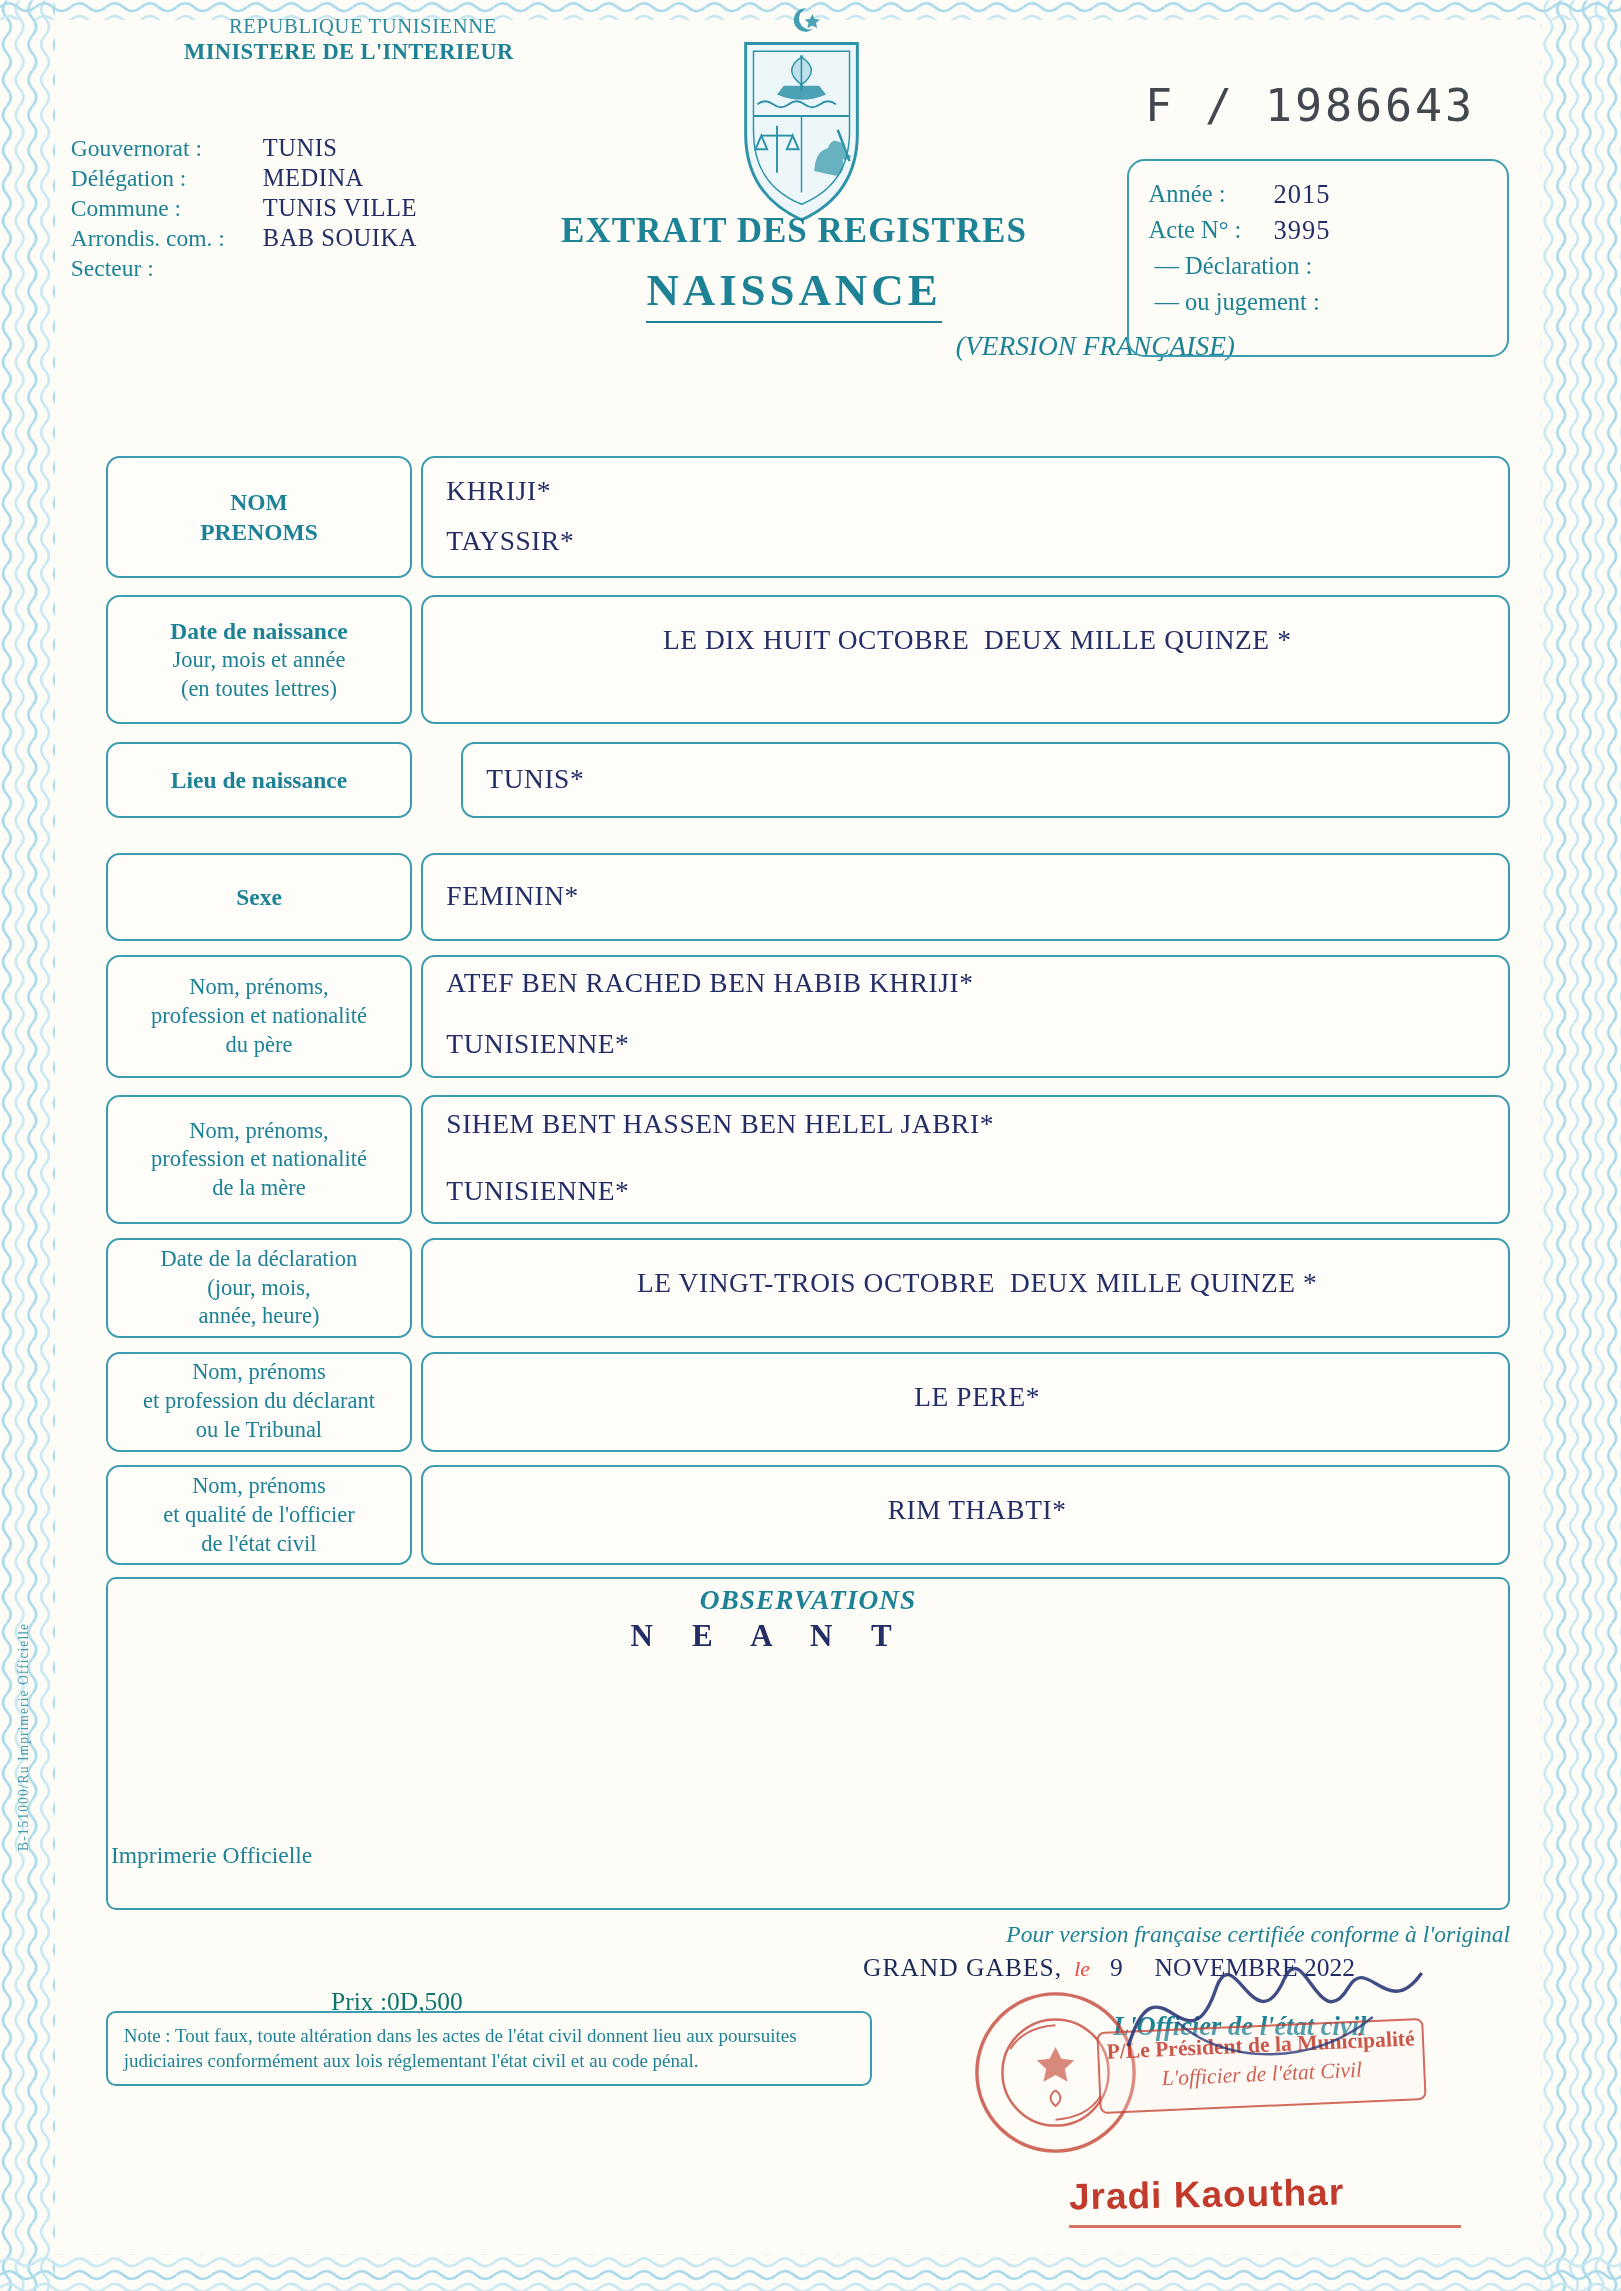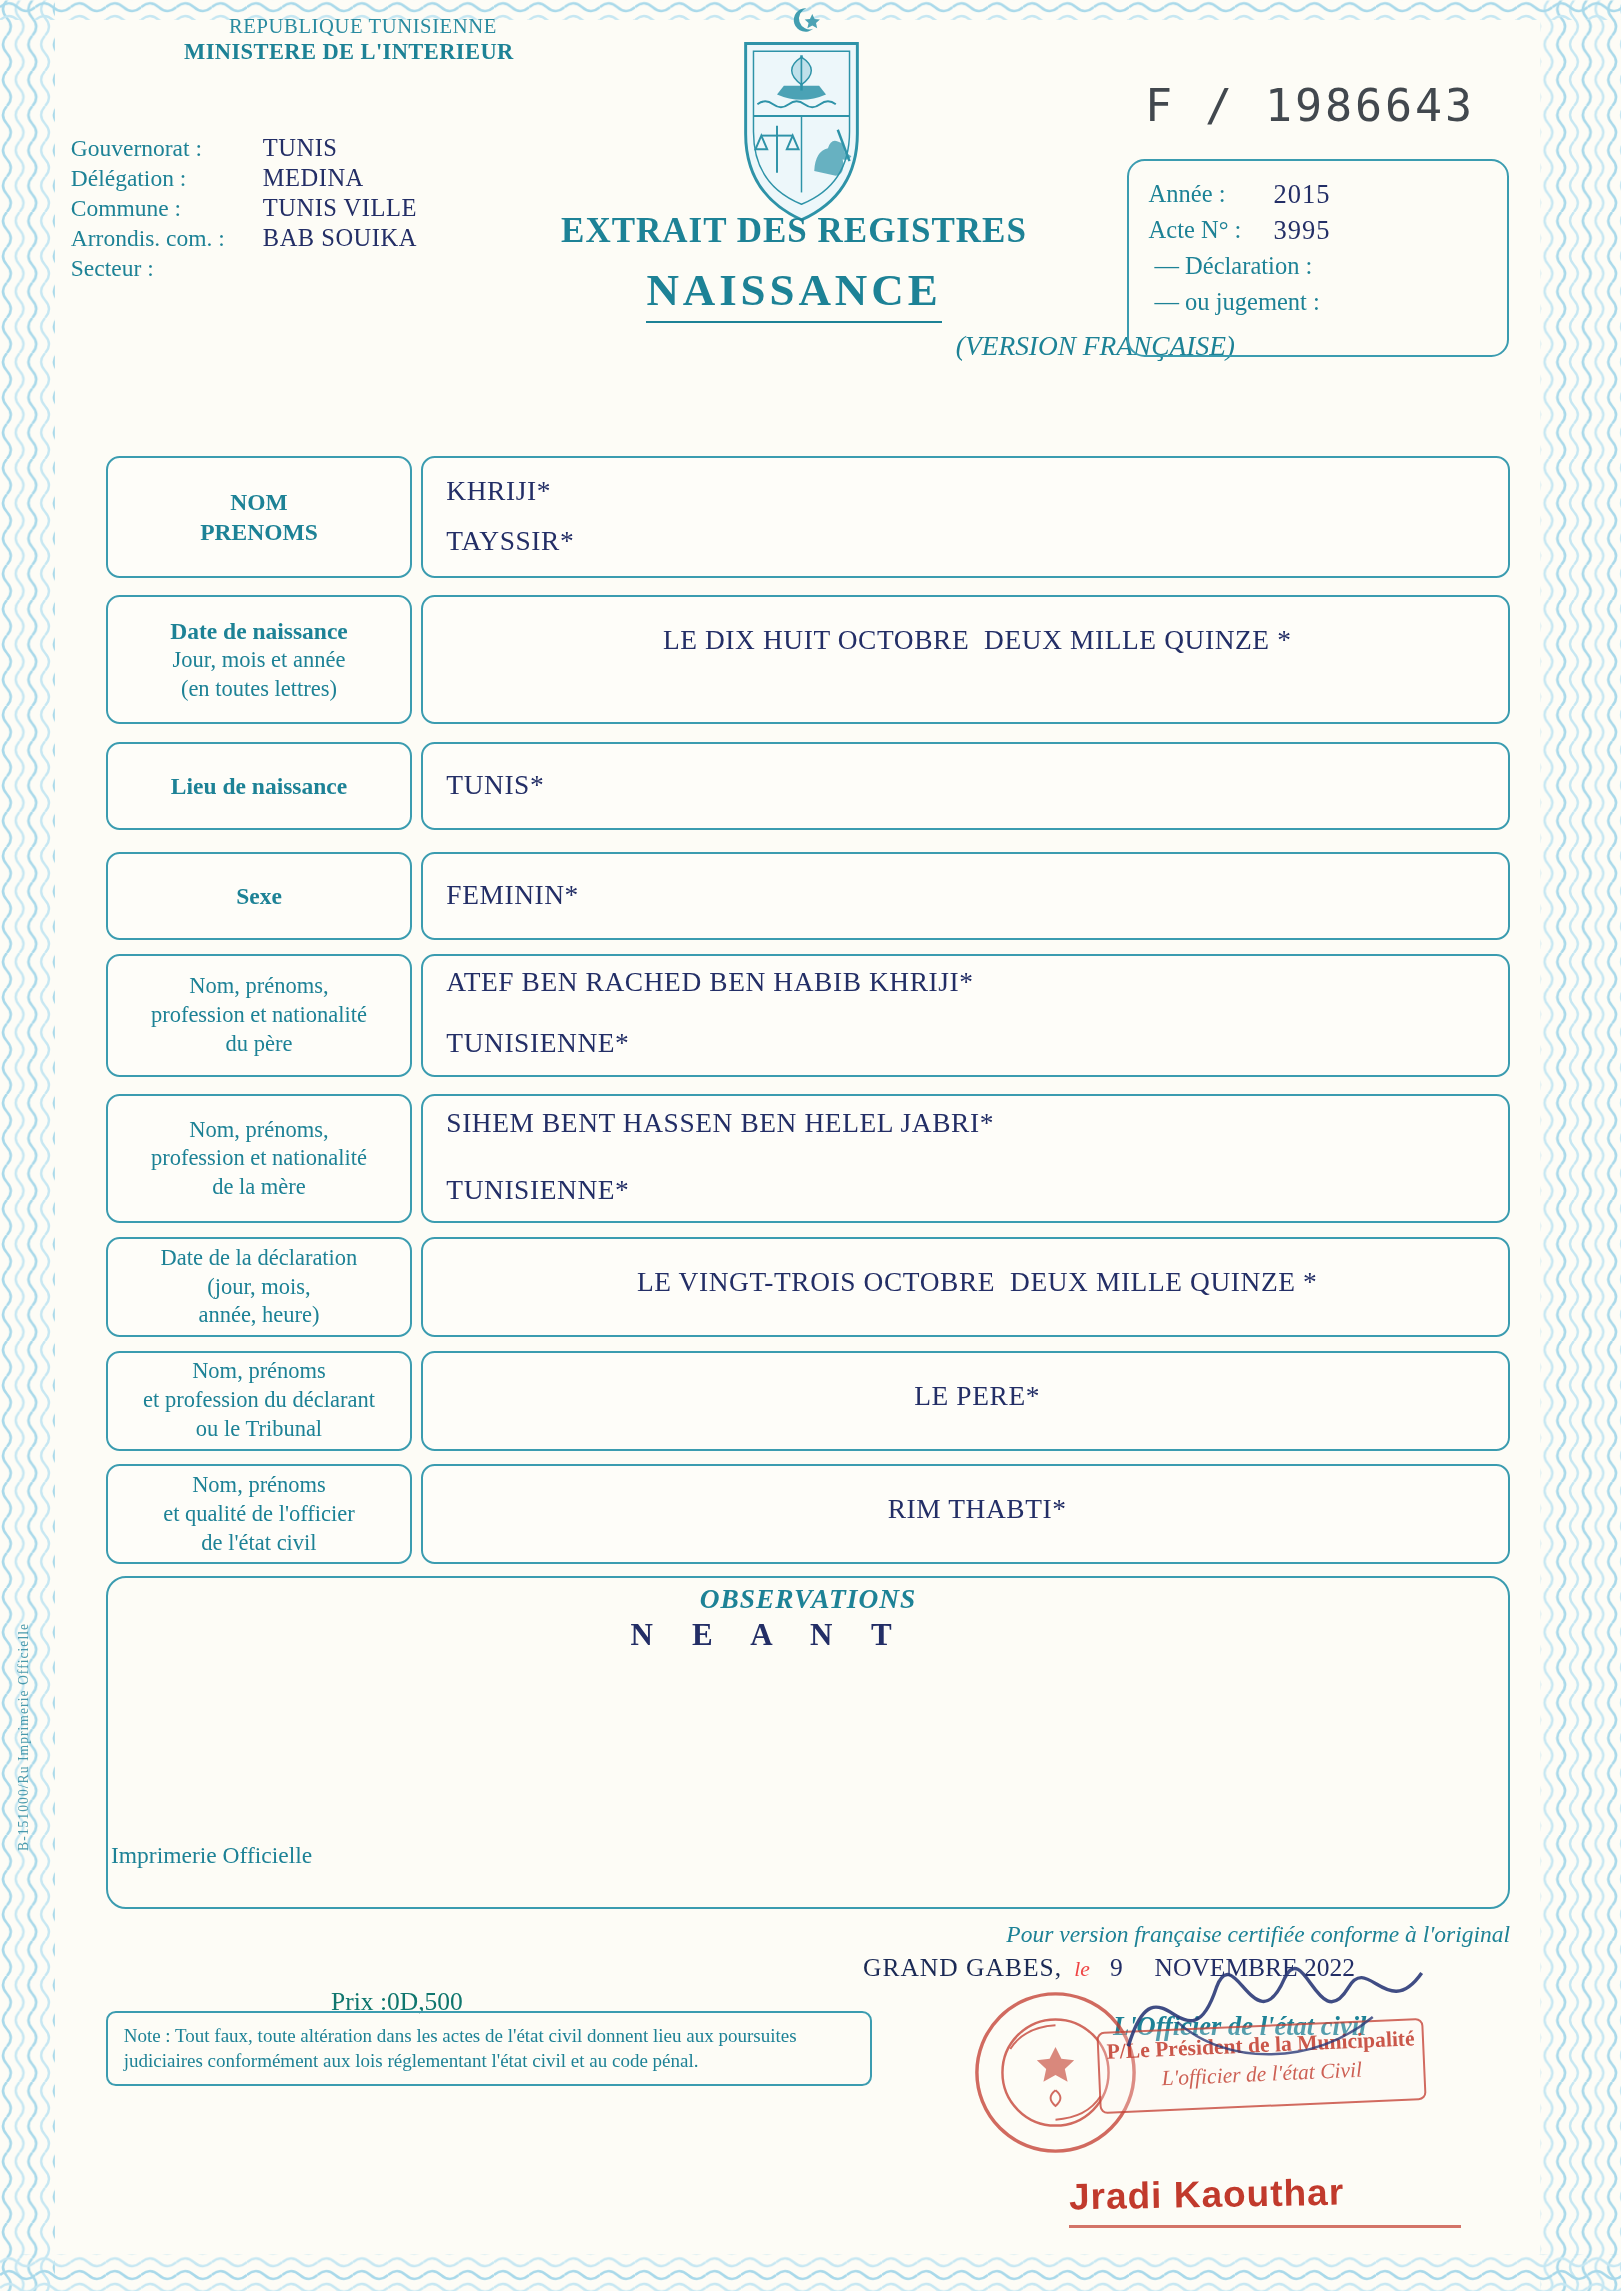--- a/index.html
+++ b/index.html
@@ -56,21 +56,21 @@
     display:flex; flex-direction:column; background:rgba(255,255,255,0.4);
   }
   .value-box div { white-space:pre-wrap; }
   .v-even   { justify-content:space-evenly; }
   .v-center { justify-content:center; }
   .v-top    { justify-content:flex-start; padding-top:28px;text-align:center; }
   .v-split  { justify-content:space-between; padding-top:11.8px; padding-bottom:15.7px; }
 
   .obs-box {
     margin-top:11.8px; width:1404px; height:333px;
-    border:2.9px solid #3b9cb0; border-radius:20px; text-align:center; padding-top:5.9px;
+    border:2.9px solid #3b9cb0; border-radius:10px; text-align:center; padding-top:5.9px;
   }
   .obs-title { font-size:27.4px; font-weight:bold; font-style:italic; color:#1d8296; letter-spacing:1px; }
   .obs-value { margin-top:2px; margin-right:78px; font-size:31px; font-weight:bold; color:#232e66; letter-spacing:15.7px; }
 
   
   .certify   { position:absolute; left:47px; top:1911px; width:1404px; text-align:right;
                font-size:23.5px; font-style:italic; color:#1d8296; }
   .imprimerie{ position:absolute; left:52px; top:1832px; font-size:23.5px; color:#1d8296; }
   .prix      { position:absolute; left:272px; top:1945px; font-size:25.5px; color:#0f766e;margin-top:32px; }
   .date-line { position:absolute; left:804px; top:1943px; font-size:25.5px; color:#232e66; }
@@ -221,21 +221,21 @@
         <div class="label-box">
           <div class="b">Date de naissance</div>
           <div>Jour, mois et année</div>
           <div>(en toutes lettres)</div>
         </div>
         <div class="value-box v-top">
           <div>LE DIX HUIT OCTOBRE  DEUX MILLE QUINZE *</div>
         </div>
       </div>
 
-      <div class="row" style="height:88px; margin-bottom:22px;">
+      <div class="row" style="height:76px; margin-bottom:35px;gap:40px;">
         <div class="label-box">
           <div class="b">Lieu de naissance</div>
         </div>
         <div class="value-box v-center">
           <div>TUNIS*</div>
         </div>
       </div>
 
       <div class="row" style="height:88px; margin-bottom:13.7px;">
         <div class="label-box">

